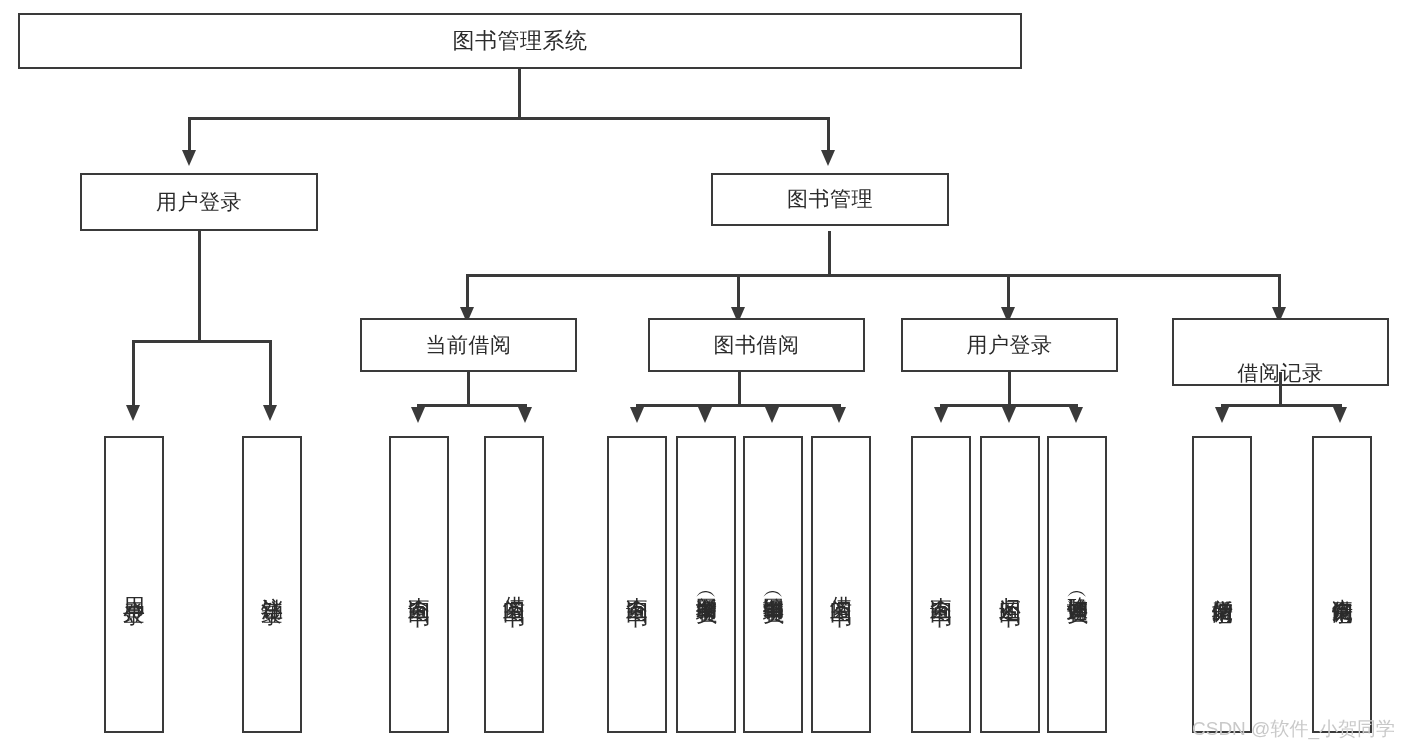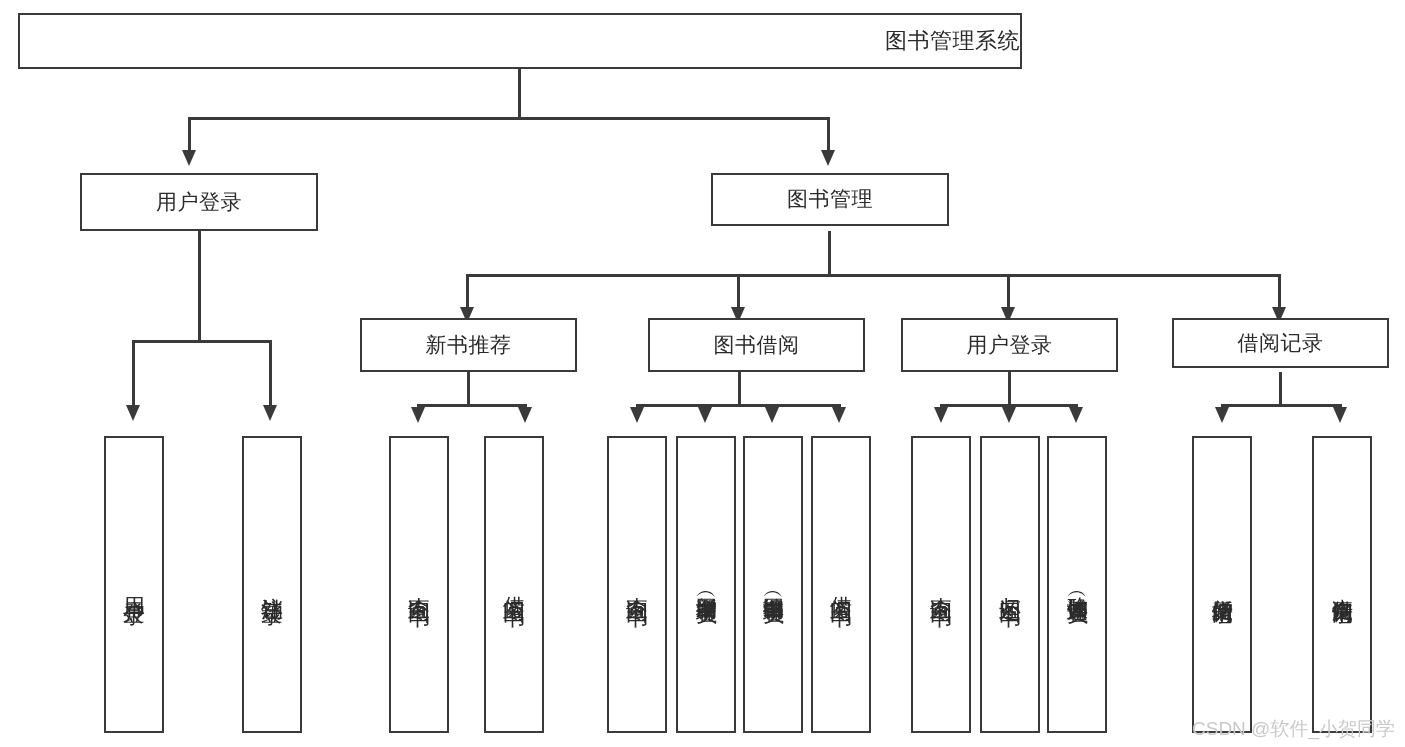--- a/index.html
+++ b/index.html
@@ -66,21 +66,21 @@
     color:#c9c9c9;
     white-space:nowrap;
     user-select:none;
   }
 </style>
 </head>
 <body>
 
 <div id="canvas">
 
-  <div class="node h-node root" style="left:18px;top:13px;width:1004px;height:56px;justify-content:flex-end;">
+  <div class="node h-node root" style="left:18px;top:13px;width:1004px;height:56px;">
     <span class="lbl">图书管理系统</span>
   </div>
 
   <div class="ln v" style="left:518px;top:69px;width:3px;height:49px;"></div>
 
   <div class="ln h" style="left:188px;top:117px;width:642px;height:3px;"></div>
 
   <div class="ln v" style="left:188px;top:117px;width:3px;height:36px;"></div>
   <div class="arrow" style="left:182px;top:150px;"></div>
 
@@ -111,29 +111,29 @@
   <div class="ln v" style="left:737px;top:274px;width:3px;height:36px;"></div>
   <div class="arrow" style="left:731px;top:307px;"></div>
 
   <div class="ln v" style="left:1007px;top:274px;width:3px;height:36px;"></div>
   <div class="arrow" style="left:1001px;top:307px;"></div>
 
   <div class="ln v" style="left:1278px;top:274px;width:3px;height:36px;"></div>
   <div class="arrow" style="left:1272px;top:307px;"></div>
 
   <div class="node h-node" style="left:360px;top:318px;width:217px;height:54px;">
-    <span class="lbl">新书推荐</span>
+    <span class="lbl">当前借阅</span>
   </div>
   <div class="node h-node" style="left:648px;top:318px;width:217px;height:54px;">
     <span class="lbl">图书借阅</span>
   </div>
   <div class="node h-node" style="left:901px;top:318px;width:217px;height:54px;">
     <span class="lbl">用户登录</span>
   </div>
-  <div class="node h-node" style="left:1172px;top:318px;width:217px;height:50px;">
+  <div class="node h-node" style="left:1172px;top:318px;width:217px;height:68px;align-items:flex-end;">
     <span class="lbl">借阅记录</span>
   </div>
 
   <div class="ln v" style="left:467px;top:372px;width:3px;height:34px;"></div>
   <div class="ln h" style="left:417px;top:404px;width:110px;height:3px;"></div>
   <div class="ln v" style="left:417px;top:404px;width:3px;height:6px;"></div>
   <div class="arrow" style="left:411px;top:407px;"></div>
   <div class="ln v" style="left:524px;top:404px;width:3px;height:6px;"></div>
   <div class="arrow" style="left:518px;top:407px;"></div>
 

